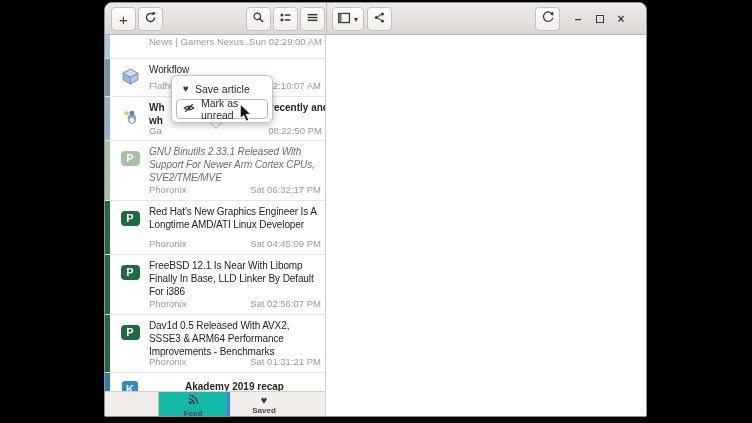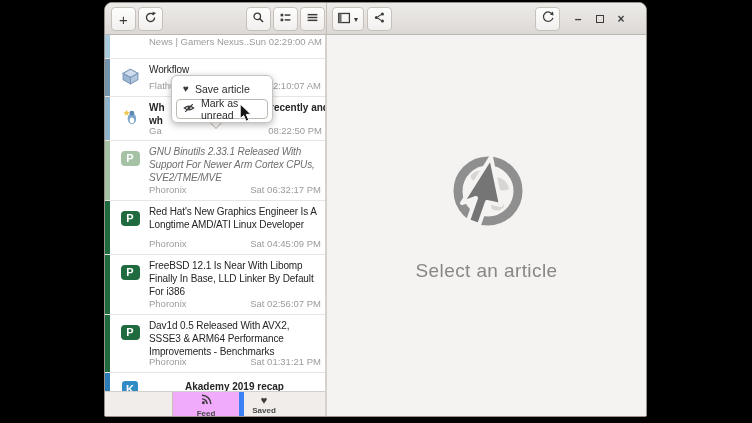--- a/index.html
+++ b/index.html
@@ -52,21 +52,21 @@
     font-weight:bold; display:flex; align-items:center; justify-content:center; }
   .frag { position:absolute; font-size:10px; font-weight:bold; color:#252525; white-space:nowrap; }
   .frag-meta { position:absolute; font-size:9.5px; color:#9b9b9b; white-space:nowrap; }
 
   
   .bottom-bar { position:absolute; left:0; bottom:0; width:221px; height:25px;
     background:#f0edea; border-top:1px solid #d4cfca; border-right:1px solid #d5d1cc; }
   .tab { position:absolute; top:0; height:25px; width:70px; display:flex; flex-direction:column;
     align-items:center; justify-content:center; gap:0; color:#3a3a3a; }
   .tab-label { font-size:8px; line-height:9px; font-weight:bold; color:#4a4a4a; }
-  .tab-selected { background:#f0abfc; border-left:1px solid #c5bfb8; border-right:5px solid #3b82f6;margin-left:14px; }
+  .tab-selected { background:#14b8a6; border-left:1px solid #c5bfb8; border-right:3px solid #3b82f6; }
 
   
   .popover { position:absolute; left:66px; top:72px; width:102px; height:48px;
     background:#fff; border:1px solid #c8c3be; border-radius:6px; z-index:50;
     box-shadow:0 2px 7px rgba(0,0,0,.28); padding:3px 4px; }
   .popover-arrow { position:absolute; left:106px; top:114px; width:10px; height:10px;
     background:#fff; border-right:1px solid #c8c3be; border-bottom:1px solid #c8c3be;
     transform:rotate(45deg); z-index:49; }
   .pop-item { height:20px; display:flex; align-items:center; gap:6px; padding:0 6px;
     font-size:10.5px; color:#2d2d2d; border-radius:4px; border:1px solid transparent; }
@@ -280,34 +280,20 @@
             </svg>
         </span>
         <span class="tab-label">Feed</span>
       </div>
       <div class="tab" style="left:125px; width:68px;">
         <span class="pop-heart" style="font-size:11px;">♥</span>
         <span class="tab-label">Saved</span>
       </div>
     </div>
 
-    <div class="content-pane">
-      <div class="content-inner">
-        <div>
-          <svg width="96" height="96" viewBox="0 0 96 96">
-            <circle cx="50" cy="45" r="30" fill="#f5f3f1" stroke="#8f8f8f" stroke-width="9"></circle>
-            <path d="M33 29 q8 -7 17 -3 q-2 8 -10 9 q-8 1 -7 -6 Z" fill="#d8d6d3"></path>
-            <path d="M59 31 q10 2 12 12 q-8 4 -13 -2 q-4 -6 1 -10 Z" fill="#d8d6d3"></path>
-            <path d="M57 53 q8 0 9 8 q-6 6 -12 2 q-3 -6 3 -10 Z" fill="#d8d6d3"></path>
-            <path d="M53 11 L24 57 L38 52 L30 75 L41 79 L49 56 L63 59 Z" fill="#757575" stroke="#f5f3f1" stroke-width="4" stroke-linejoin="round"></path>
-          </svg>
-        </div>
-        <div class="placeholder-text">Select an article</div>
-      </div>
-    </div>
 
     <div class="popover-arrow"></div>
     <div class="popover">
       <div class="pop-item">
         <span class="pop-heart">♥</span>
         <span>Save article</span>
       </div>
       <div class="pop-item pop-focused">
         <span>
           <svg width="12" height="12" viewBox="0 0 14 14">

